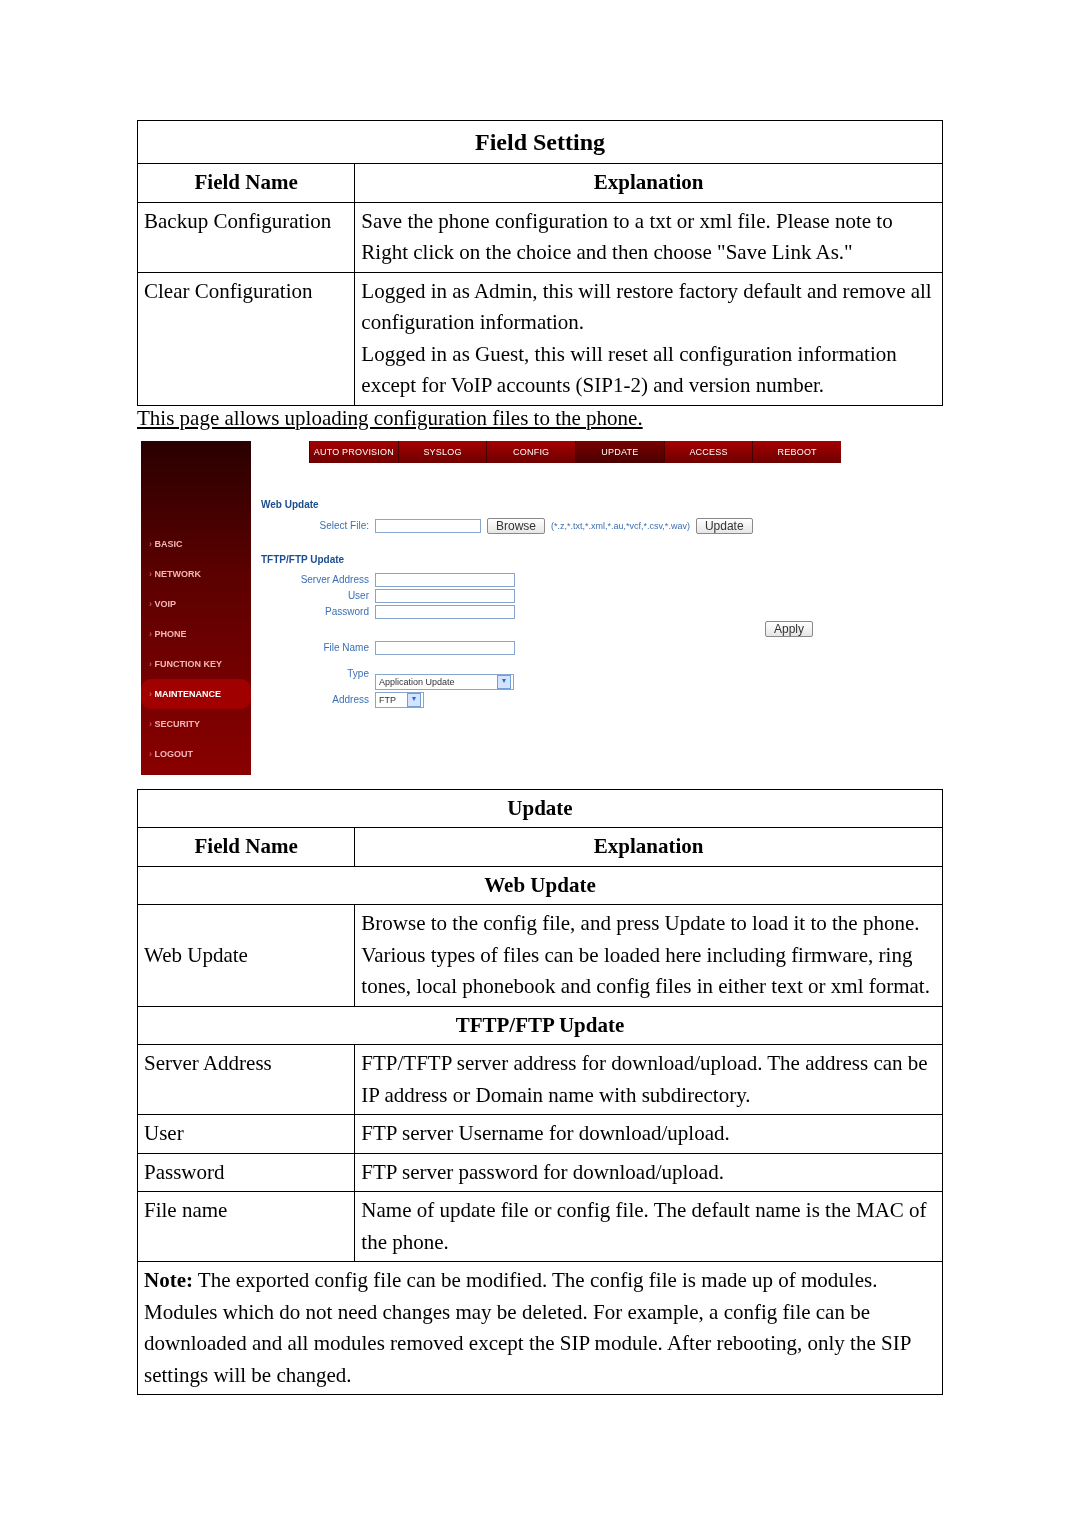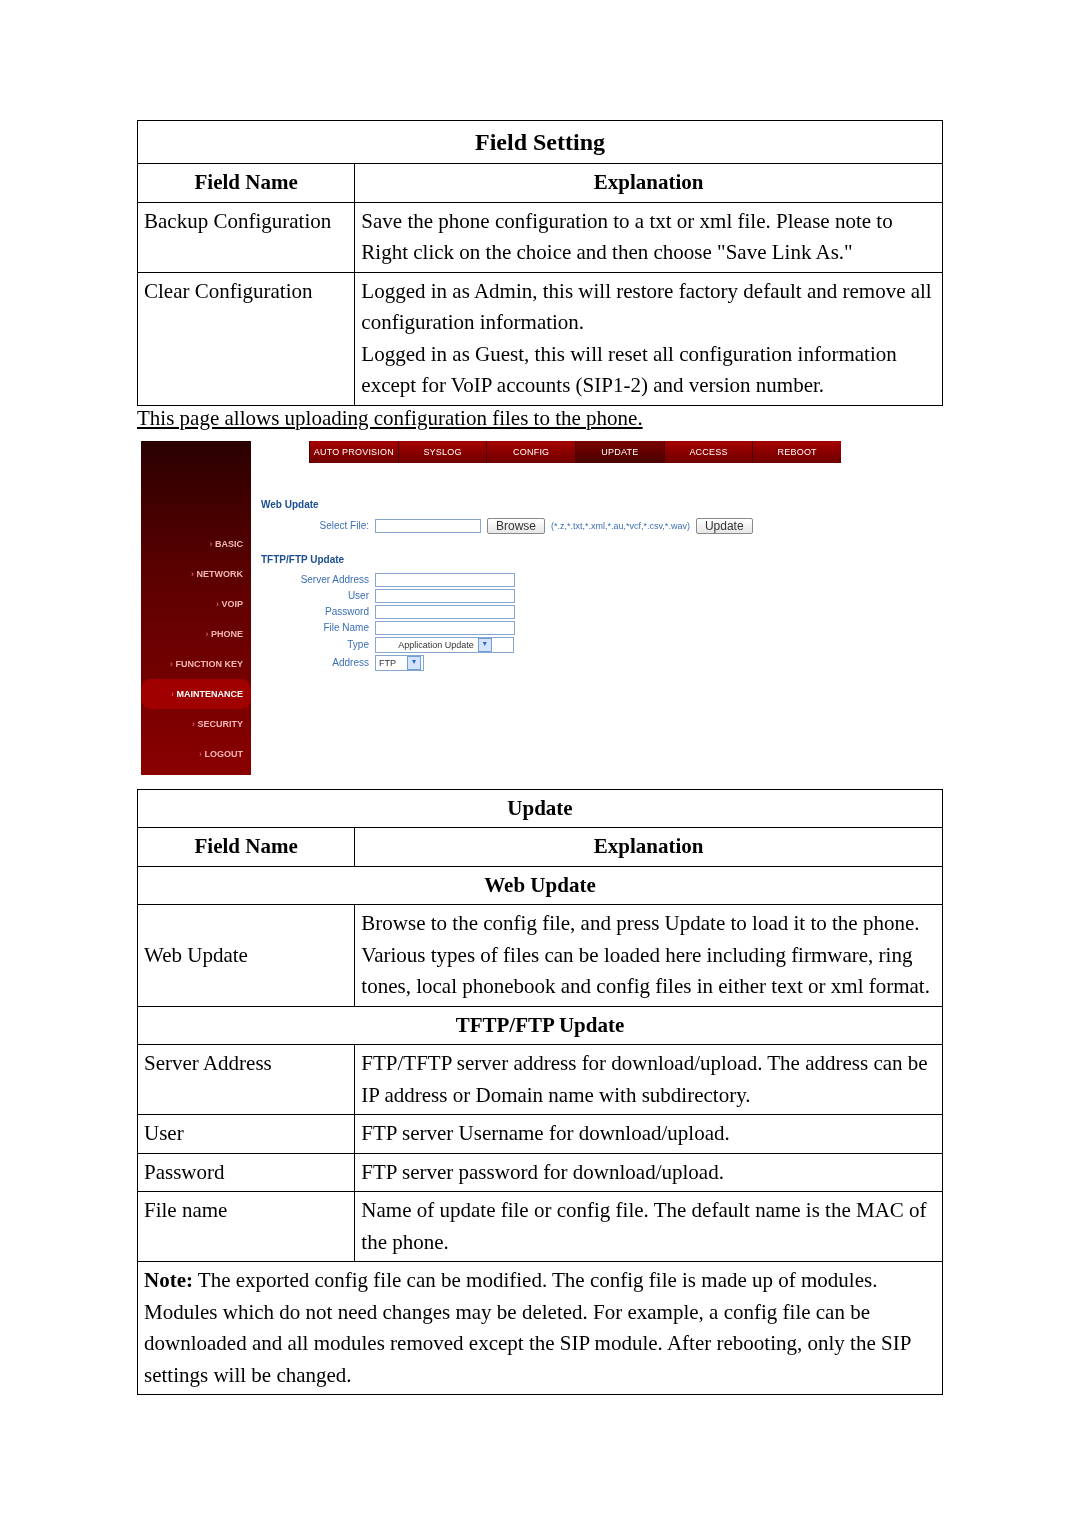--- a/index.html
+++ b/index.html
@@ -67,21 +67,20 @@
     background: linear-gradient(#2a0000, #5c0000 40%, #8a0000);
     color: #fff;
     font-size: 9px;
     font-weight: bold;
     padding: 38px 0 6px 0;
   }
   .ui-sidebar .top-spacer { height: 50px; }
   .ui-sidebar .item {
     padding: 10px 8px;
     color: #f3b6b6;
-    text-align: right;
   }
   .ui-sidebar .item.active {
     background: #a00000;
     color: #fff;
     border-radius: 10px;
   }
   .ui-sidebar .chev::before {
     content: "› ";
     color: #c56;
   }
@@ -168,21 +167,21 @@
     width: 12px;
     height: 12px;
     margin-left: 4px;
     background: #d4e4ff;
     border: 1px solid #6f9ed8;
     font-size: 8px;
     line-height: 10px;
     text-align: center;
     color: #2b6ac2;
   }
-  .ui-select.wide { width: 132px; justify-content: center; }
+  .ui-select.wide { width: 132px; justify-content: space-between; margin-top: 17px; }
   .ui-select.narrow { width: 42px; justify-content: space-between; }
   .apply-wrap {
     display: flex;
     justify-content: flex-end;
     padding-right: 10px;
     margin: 2px 0 4px;
   }
 
   
   .tbl-section-sub {
@@ -266,20 +265,23 @@
           <div class="ui-input med"></div>
         </div>
         <div class="ui-row">
           <div class="ui-label">User</div>
           <div class="ui-input med"></div>
         </div>
         <div class="ui-row">
           <div class="ui-label">Password</div>
           <div class="ui-input med"></div>
         </div>
+        <div class="apply-wrap">
+          <button class="ui-btn"><span>Apply</span></button>
+        </div>
         <div class="ui-row">
           <div class="ui-label">File Name</div>
           <div class="ui-input med"></div>
         </div>
         <div class="ui-row">
           <div class="ui-label">Type</div>
           <div class="ui-select wide">
             <span>Application Update</span>
             <span class="arrow">▾</span>
           </div>

